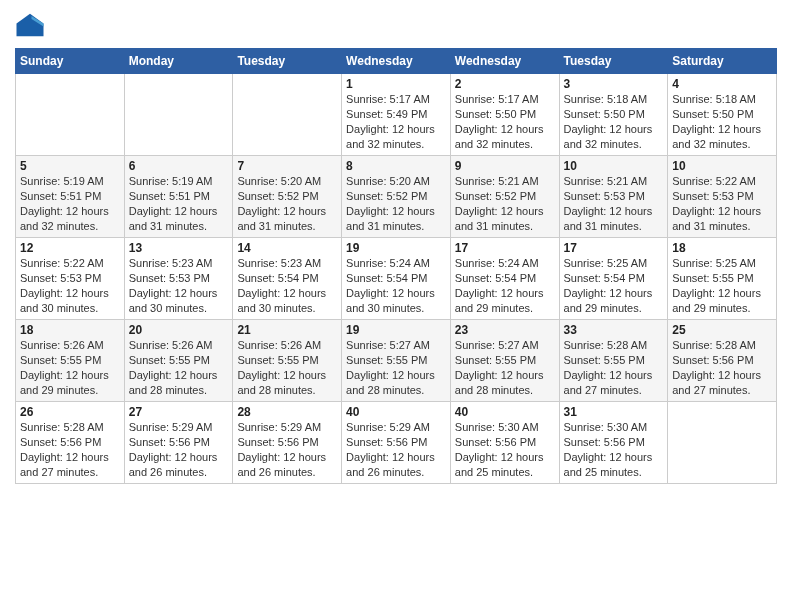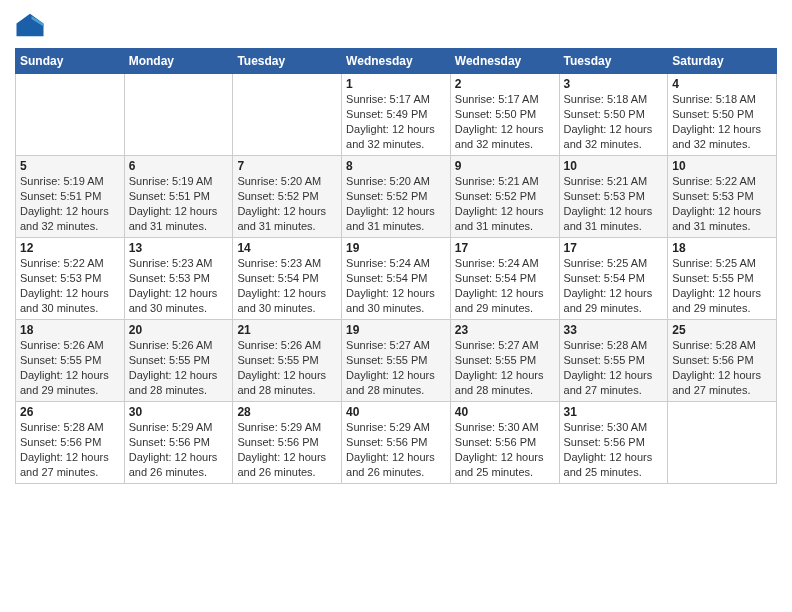--- a/index.html
+++ b/index.html
@@ -236,21 +236,21 @@
             <span class="day-num">25</span>
             <div class="cell-text">Sunrise: 5:28 AM<br>Sunset: 5:56 PM<br>Daylight: 12 hours<br>and 27 minutes.</div>
           </td>
         </tr>
         <tr>
           <td>
             <span class="day-num">26</span>
             <div class="cell-text">Sunrise: 5:28 AM<br>Sunset: 5:56 PM<br>Daylight: 12 hours<br>and 27 minutes.</div>
           </td>
           <td>
-            <span class="day-num">30</span>
+            <span class="day-num">27</span>
             <div class="cell-text">Sunrise: 5:29 AM<br>Sunset: 5:56 PM<br>Daylight: 12 hours<br>and 26 minutes.</div>
           </td>
           <td>
             <span class="day-num">28</span>
             <div class="cell-text">Sunrise: 5:29 AM<br>Sunset: 5:56 PM<br>Daylight: 12 hours<br>and 26 minutes.</div>
           </td>
           <td>
             <span class="day-num">40</span>
             <div class="cell-text">Sunrise: 5:29 AM<br>Sunset: 5:56 PM<br>Daylight: 12 hours<br>and 26 minutes.</div>
           </td>

